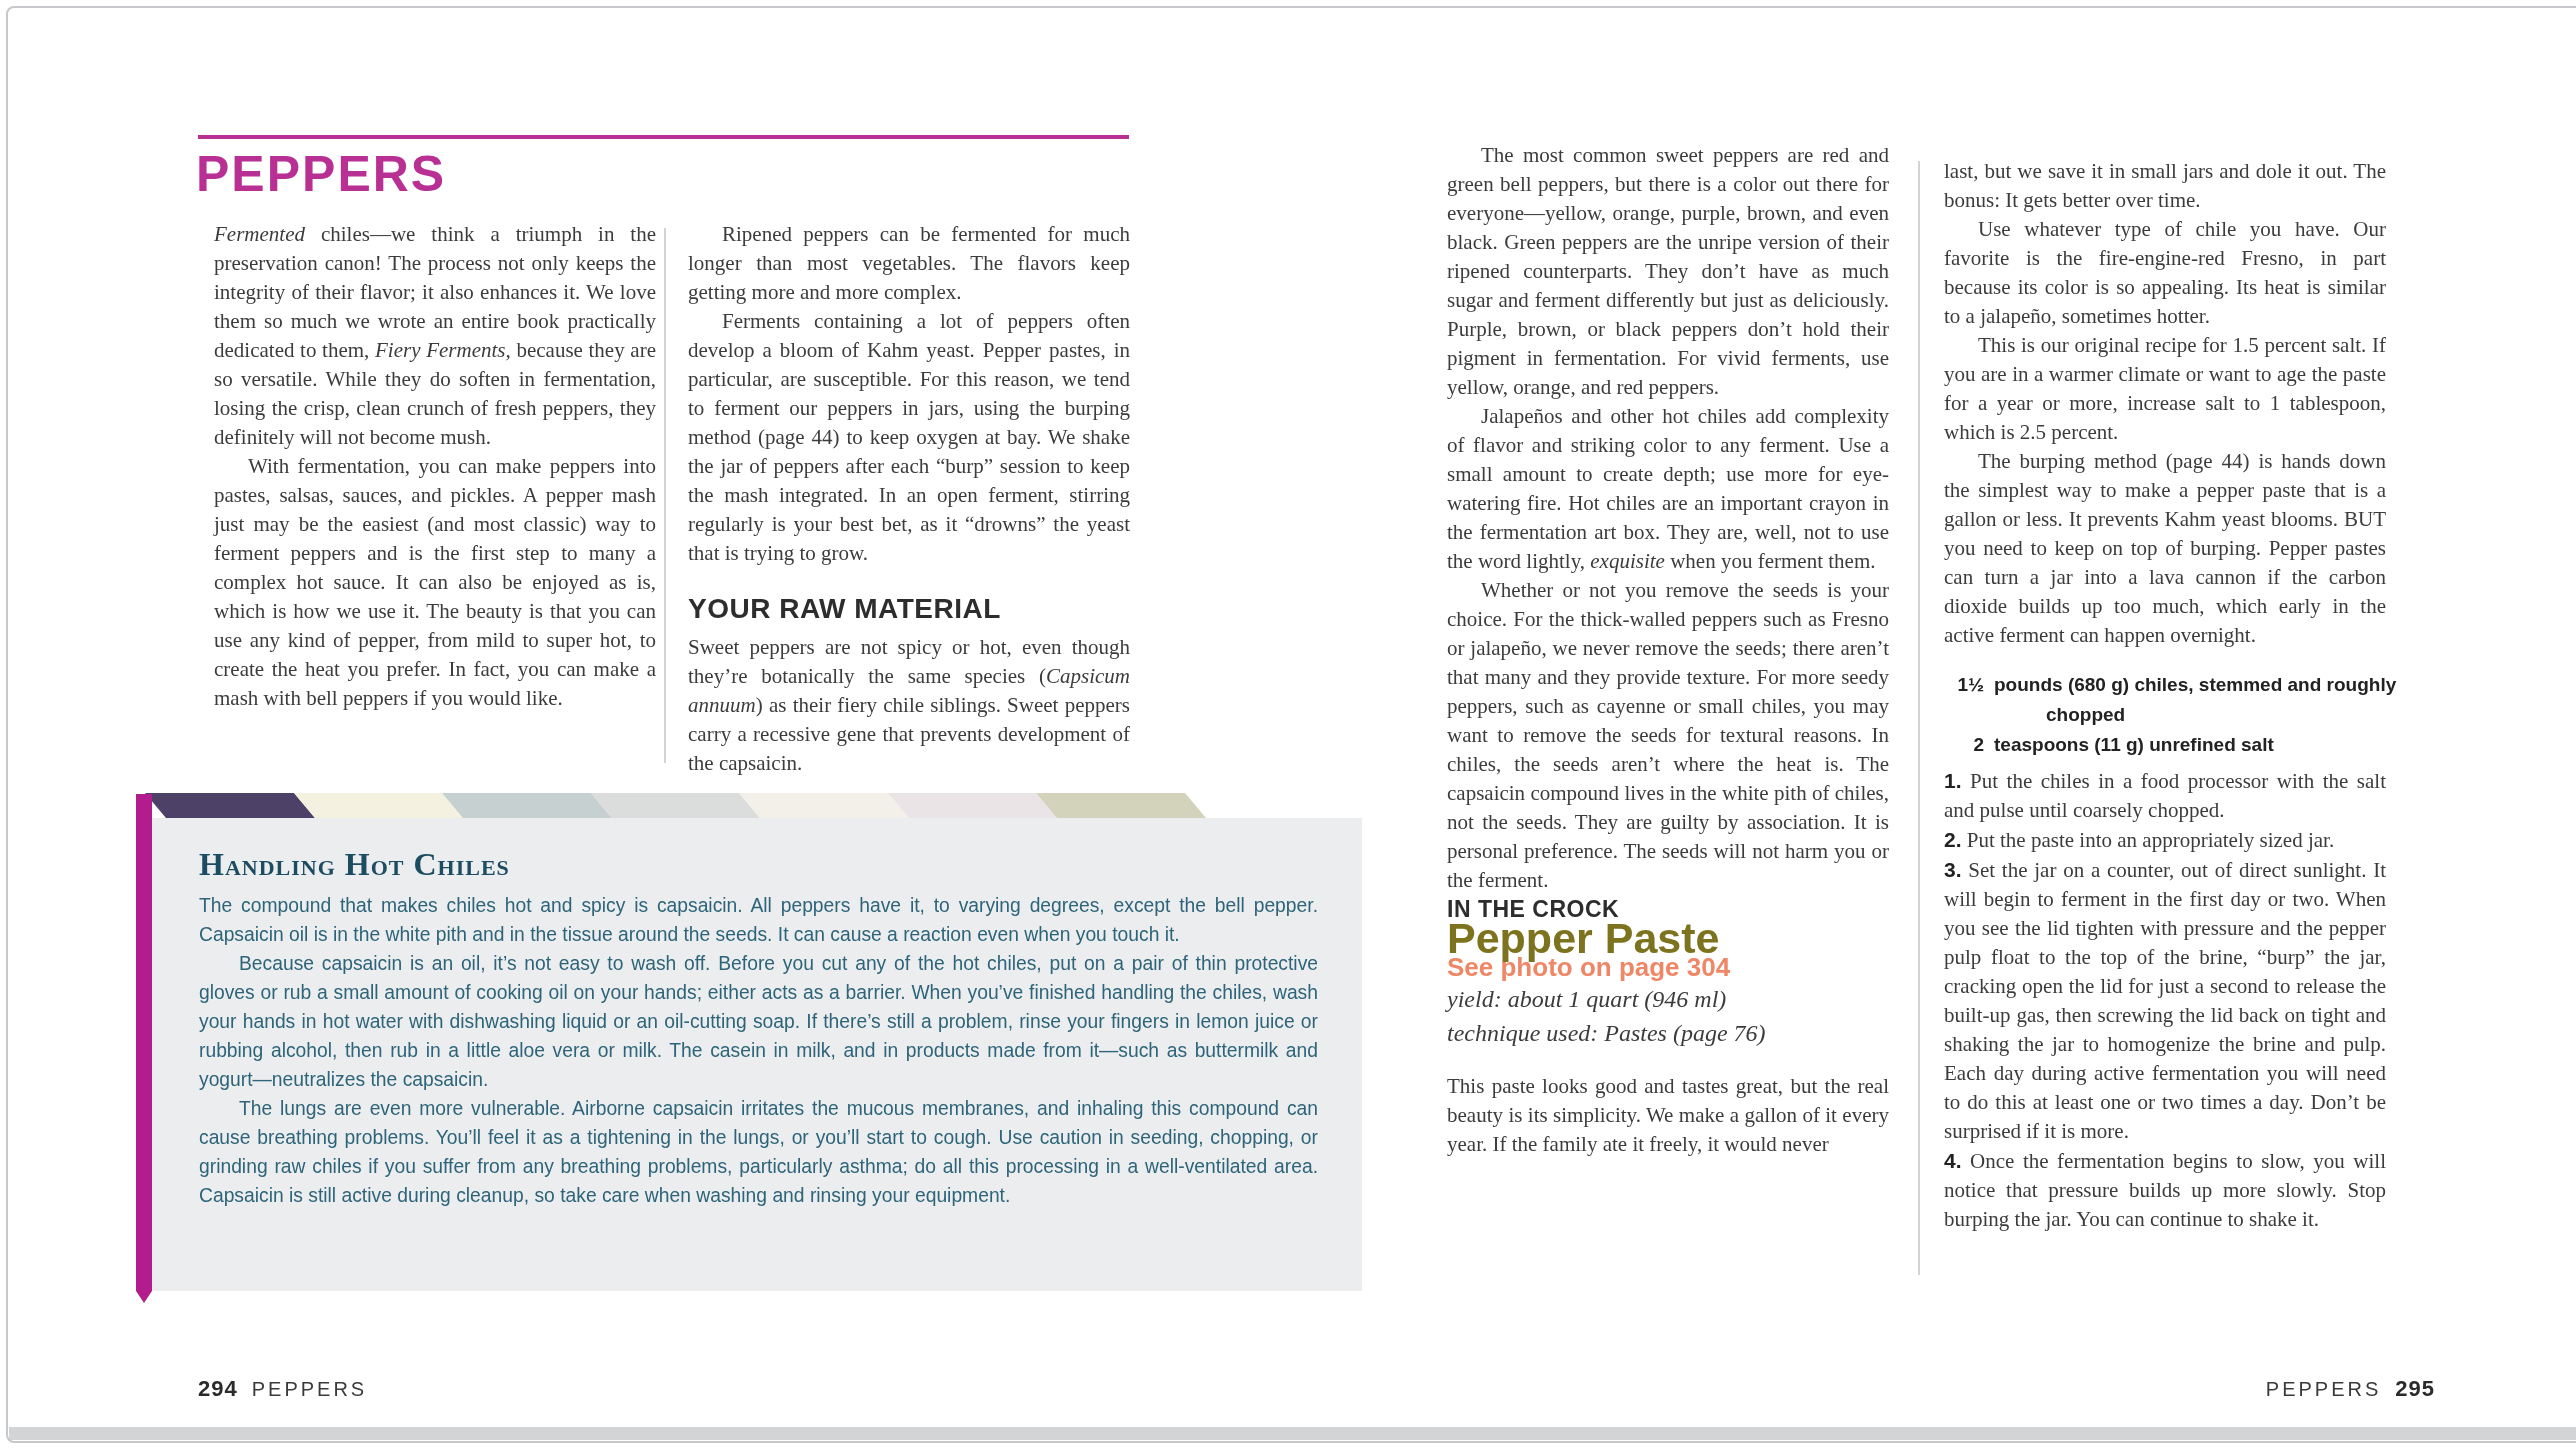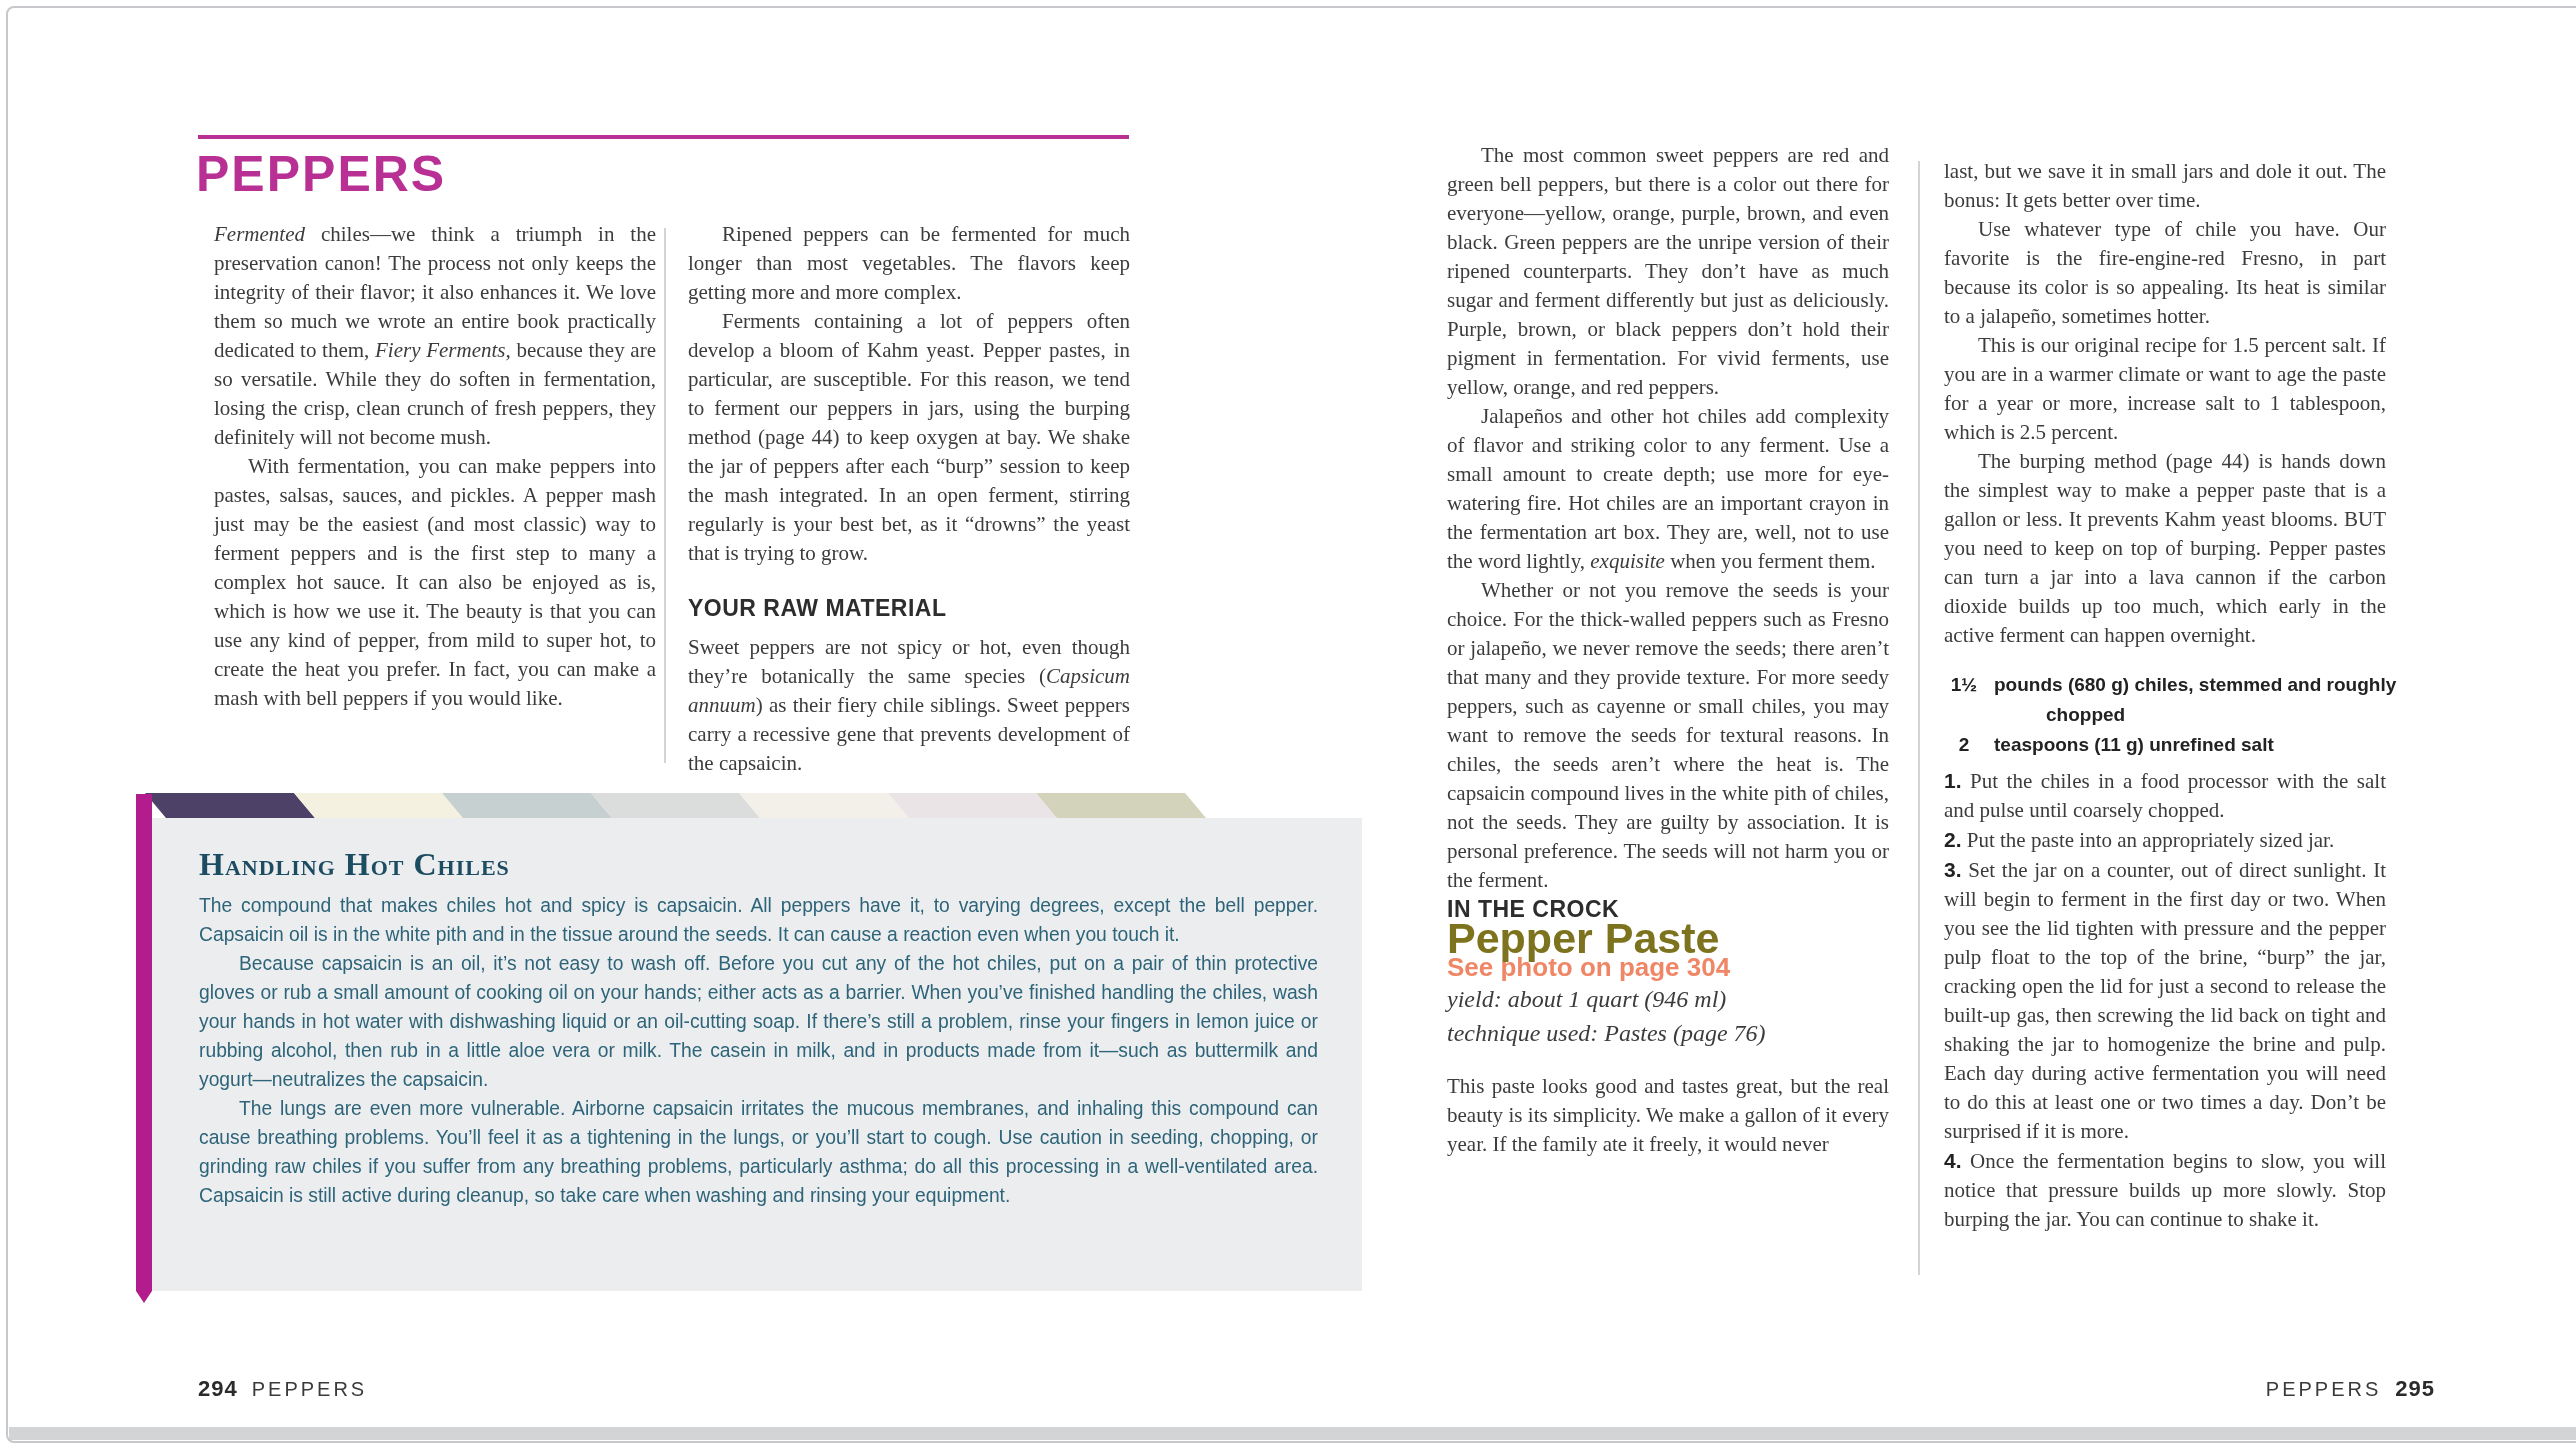--- a/index.html
+++ b/index.html
@@ -16,21 +16,21 @@
          text-align:justify;}
   .col p{margin:0;}
   .ind{text-indent:34px;}
   #col1{left:198px;top:220px;margin-left:16px;}
   #col2{left:688px;top:220px;}
   #col3{left:1447px;top:141px;}
   #col4{left:1944px;top:157px;}
   .vdiv{position:absolute;width:2px;background:#d4d4d4;}
   #div1{left:664px;top:228px;height:535px;}
   #div2{left:1918px;top:161px;height:1114px;}
-  .subhead{font-family:"Liberation Sans",sans-serif;font-weight:700;font-size:23px;
+  .subhead{font-family:"Liberation Sans",sans-serif;font-weight:700;font-size:28px;
          letter-spacing:0.5px;color:var(--heading_text);text-align:left;text-indent:0;}
   #col2 .subhead{margin:26px 0 10px;}
   
   .box{position:absolute;left:152px;top:818px;width:1210px;height:473px;background:var(--box_bg);}
   .box-inner{padding:28px 44px 0 47px;}
   .box-title{font-family:"Liberation Serif",serif;font-variant:small-caps;font-weight:700;
          font-size:32px;letter-spacing:1px;color:var(--box_title);margin:0 0 8px;}
   .box-text p{margin:0;font-family:"Liberation Sans",sans-serif;font-size:19.3px;
          line-height:29px;color:var(--box_text);text-align:justify;}
   .box-text .bind{text-indent:40px;}
@@ -45,21 +45,21 @@
   .recipe-title{font-family:"Liberation Sans",sans-serif;font-weight:700;font-size:43px;
          color:var(--recipe_title);margin:8px 0 0;text-align:left;text-indent:0;}
   .photo-ref{font-family:"Liberation Sans",sans-serif;font-weight:700;font-size:26px;
          color:var(--photo_ref);margin:10px 0 0;text-align:left;text-indent:0;}
   .meta{font-style:italic;font-size:24px;line-height:34px;margin:6px 0 0;text-align:left;text-indent:0;}
   .intro{margin-top:22px !important;}
   
   .ingredients{margin:20px 0 6px;font-family:"Liberation Sans",sans-serif;font-weight:700;
          font-size:19px;line-height:30px;color:#222222;text-align:left;}
   .ing-row{display:flex;}
-  .ing-qty{width:40px;text-align:center;flex:none;}
+  .ing-qty{width:40px;text-align:right;flex:none;}
   .ing-body{padding-left:10px;}
   .ing-line{white-space:nowrap;}
   .ing-cont{padding-left:52px;}
   .step{margin:16px 0 0;}
   .step b{font-family:"Liberation Sans",sans-serif;font-size:21px;color:#222222;}
   
   .footer{position:absolute;top:1376px;font-family:"Liberation Sans",sans-serif;font-size:20px;
          color:#3a3a3a;letter-spacing:3px;}
   .footer b{font-size:22px;letter-spacing:1px;color:#2b2b2b;}
   .footer .gap{display:inline-block;width:14px;}

